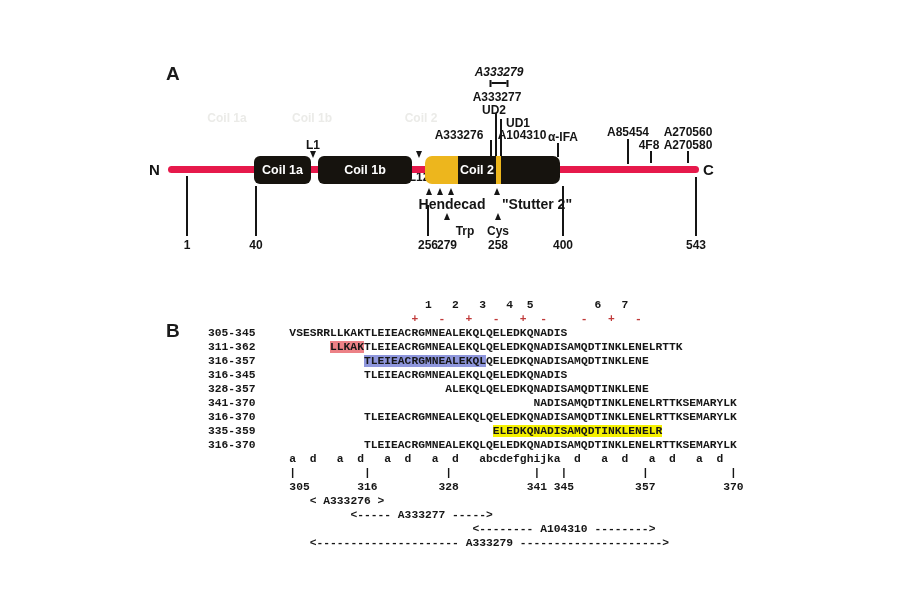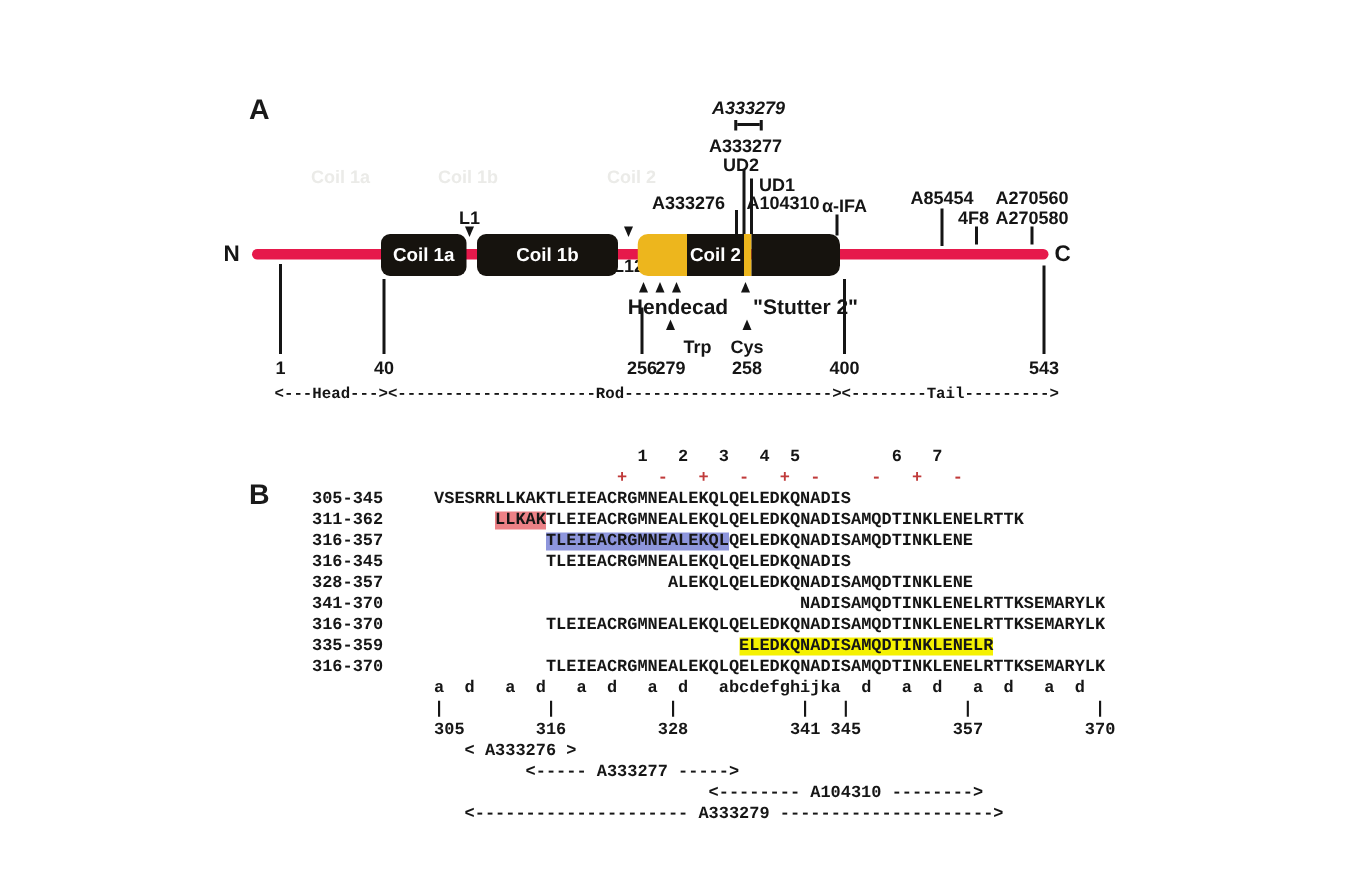--- a/index.html
+++ b/index.html
@@ -112,18 +112,17 @@
   <div class="abs lbl ctr" style="left:498px;top:224px;">Cys</div>
 
   <div class="abs lbl ctr" style="left:187px;top:238px;">1</div>
   <div class="abs lbl ctr" style="left:256px;top:238px;">40</div>
   <div class="abs lbl ctr" style="left:428px;top:238px;">256</div>
   <div class="abs lbl ctr" style="left:447px;top:238px;">279</div>
   <div class="abs lbl ctr" style="left:498px;top:238px;">258</div>
   <div class="abs lbl ctr" style="left:563px;top:238px;">400</div>
   <div class="abs lbl ctr" style="left:696px;top:238px;">543</div>
 
-  <div class="abs regions" style="left:183px;top:257px;">&lt;---Head---&gt;&lt;---------------------Rod----------------------&gt;&lt;--------Tail---------&gt;</div>
 
   <div class="abs panel-letter" style="left:166px;top:320px;">B</div>
   <div class="abs" id="alignment" style="left:208px;top:298px;"><div class="bline numbers"><span>                                </span><span>1   2   3   4  5         6   7</span></div><div class="bline signs"><span>                              </span><span>+   -   +   -   +  -     -   +   -</span></div><div class="bline "><span>305-345     </span><span>VSESRRLLKAKTLEIEACRGMNEALEKQLQELEDKQNADIS</span></div><div class="bline "><span>311-362           </span><span class="hl-pink">LLKAK</span><span>TLEIEACRGMNEALEKQLQELEDKQNADISAMQDTINKLENELRTTK</span></div><div class="bline "><span>316-357                </span><span class="hl-blue">TLEIEACRGMNEALEKQL</span><span>QELEDKQNADISAMQDTINKLENE</span></div><div class="bline "><span>316-345                </span><span>TLEIEACRGMNEALEKQLQELEDKQNADIS</span></div><div class="bline "><span>328-357                            </span><span>ALEKQLQELEDKQNADISAMQDTINKLENE</span></div><div class="bline "><span>341-370                                         </span><span>NADISAMQDTINKLENELRTTKSEMARYLK</span></div><div class="bline "><span>316-370                </span><span>TLEIEACRGMNEALEKQLQELEDKQNADISAMQDTINKLENELRTTKSEMARYLK</span></div><div class="bline "><span>335-359                                   </span><span class="hl-yellow">ELEDKQNADISAMQDTINKLENELR</span></div><div class="bline "><span>316-370                </span><span>TLEIEACRGMNEALEKQLQELEDKQNADISAMQDTINKLENELRTTKSEMARYLK</span></div><div class="bline heptad"><span>            </span><span>a  d   a  d   a  d   a  d   abcdefghijka  d   a  d   a  d   a  d</span></div><div class="bline ticks"><span>            </span><span>|          |           |            |   |           |            |</span></div><div class="bline ruler"><span>            </span><span>305       316         328          341 345         357          370</span></div><div class="bline annot"><span>               </span><span>&lt; A333276 &gt;</span></div><div class="bline annot"><span>                     </span><span>&lt;----- A333277 -----&gt;</span></div><div class="bline annot"><span>                                       </span><span>&lt;-------- A104310 --------&gt;</span></div><div class="bline annot"><span>               </span><span>&lt;--------------------- A333279 ---------------------&gt;</span></div></div>
 
 </div>
 
 </body></html>

